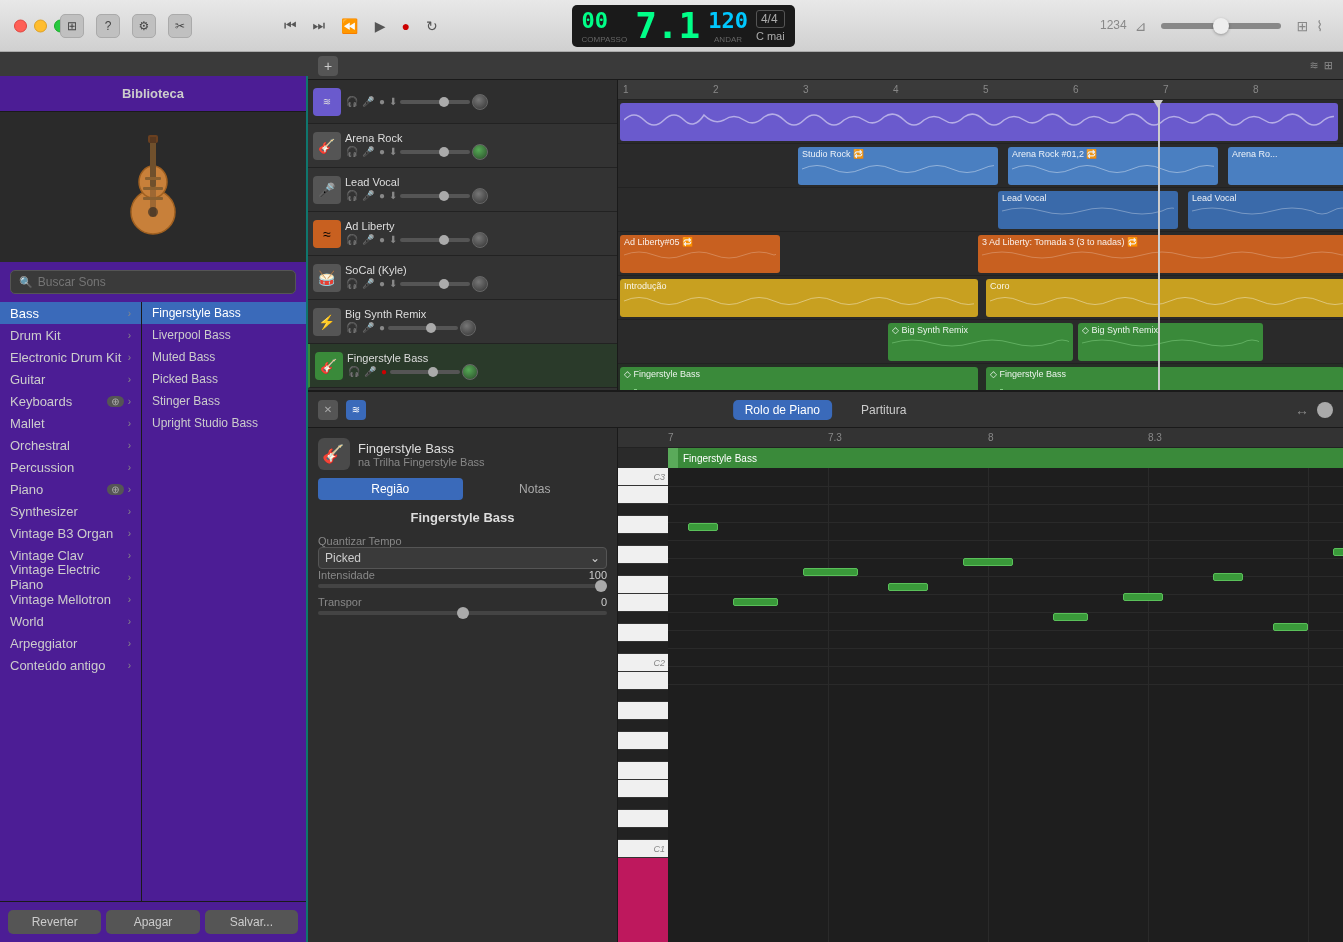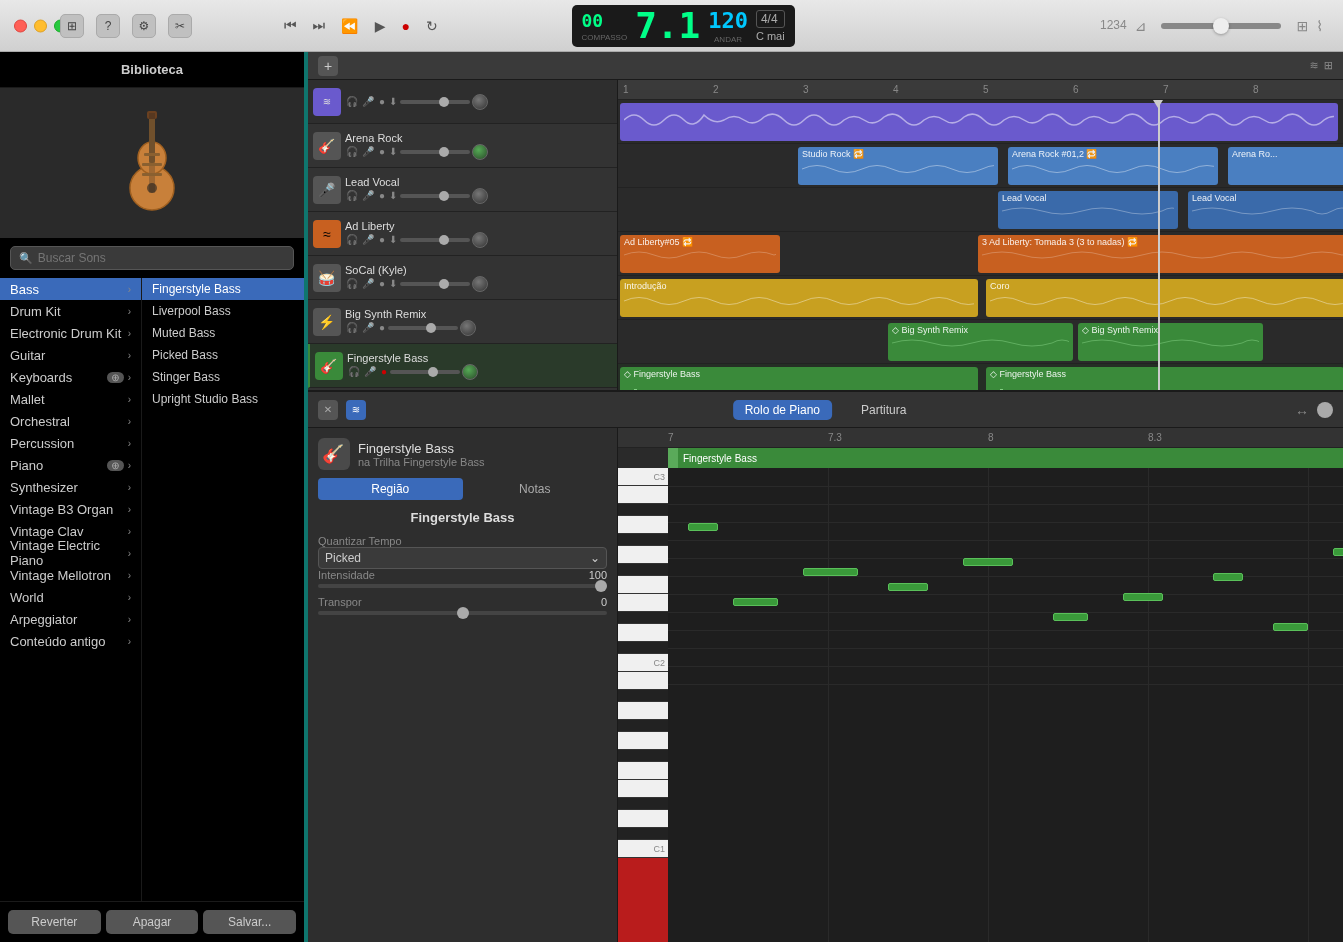--- a/index.html
+++ b/index.html
@@ -123,24 +123,25 @@
 
     
     .main-layout {
       display: flex;
       height: calc(942px - 52px);
     }
 
     
     .sidebar {
       width: 343px;
-      background: #000000;
+      background: #4c1d95;
       display: flex;
       flex-direction: column;
-      border-right: 4px solid #0f766e;
+      border-right: 2px solid #0f766e;
+      margin-top: 24px;
     }
     .sidebar-header {
       color: #ccc;
       font-size: 13px;
       font-weight: 600;
       text-align: center;
       padding: 10px;
       border-bottom: 1px solid #1a1a1a;
     }
     .instrument-preview {
@@ -411,24 +412,25 @@
       color: white;
     }
     .piano-roll-content {
       flex: 1;
       display: flex;
       min-height: 0;
       overflow: hidden;
     }
     .piano-keys {
       width: 50px;
-      background: #b91c1c;
+      background: #be185d;
       flex-shrink: 0;
       position: relative;
       overflow: hidden;
+      font-style: italic;
     }
     .piano-key {
       height: 18px;
       border-bottom: 1px solid #333;
       display: flex;
       align-items: center;
       justify-content: flex-end;
       padding-right: 3px;
       font-size: 9px;
       color: #666;
@@ -597,21 +599,21 @@
     <button class="transport-btn">⏮</button>
     <button class="transport-btn">⏭</button>
     <button class="transport-btn">⏪</button>
     <button class="transport-btn">▶</button>
     <button class="transport-btn" style="color: #c00;">●</button>
     <button class="transport-btn">↻</button>
   </div>
 
   <div class="time-display" style="left: calc(50% - 100px); transform: none;">
     <div class="time-small">
-      <span style="color:#00ff88; font-family:monospace; font-size:18px; font-weight:bold;">00</span>
+      <span style="color:#00ff88; font-family:monospace; font-size:22px; font-weight:bold;">00</span>
       <span style="color:#666; font-size:8px;">COMPASSO</span>
     </div>
     <div style="color:#00ff88; font-family:monospace; font-size:36px; font-weight:bold; line-height:1;">7.1</div>
     <div style="display:flex;flex-direction:column;align-items:center;gap:2px;">
       <span style="color:#00c8ff; font-family:monospace; font-size:22px; font-weight:bold;">120</span>
       <span style="color:#666; font-size:8px;">ANDAR</span>
     </div>
     <div style="display:flex;flex-direction:column;gap:2px;">
       <div class="time-sig" style="font-size:12px; color:#aaa; border:1px solid #555; padding:1px 4px; border-radius:3px;">4/4</div>
       <div style="font-size:11px; color:#aaa; text-align:center;">C mai</div>

